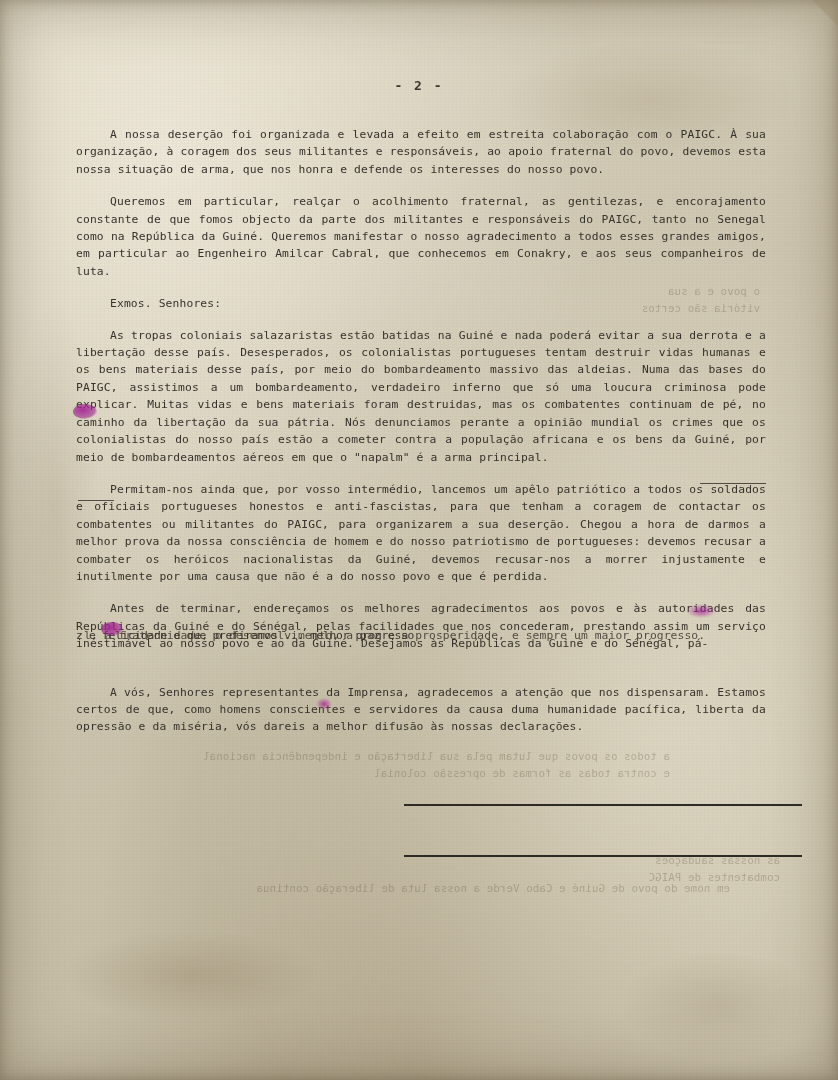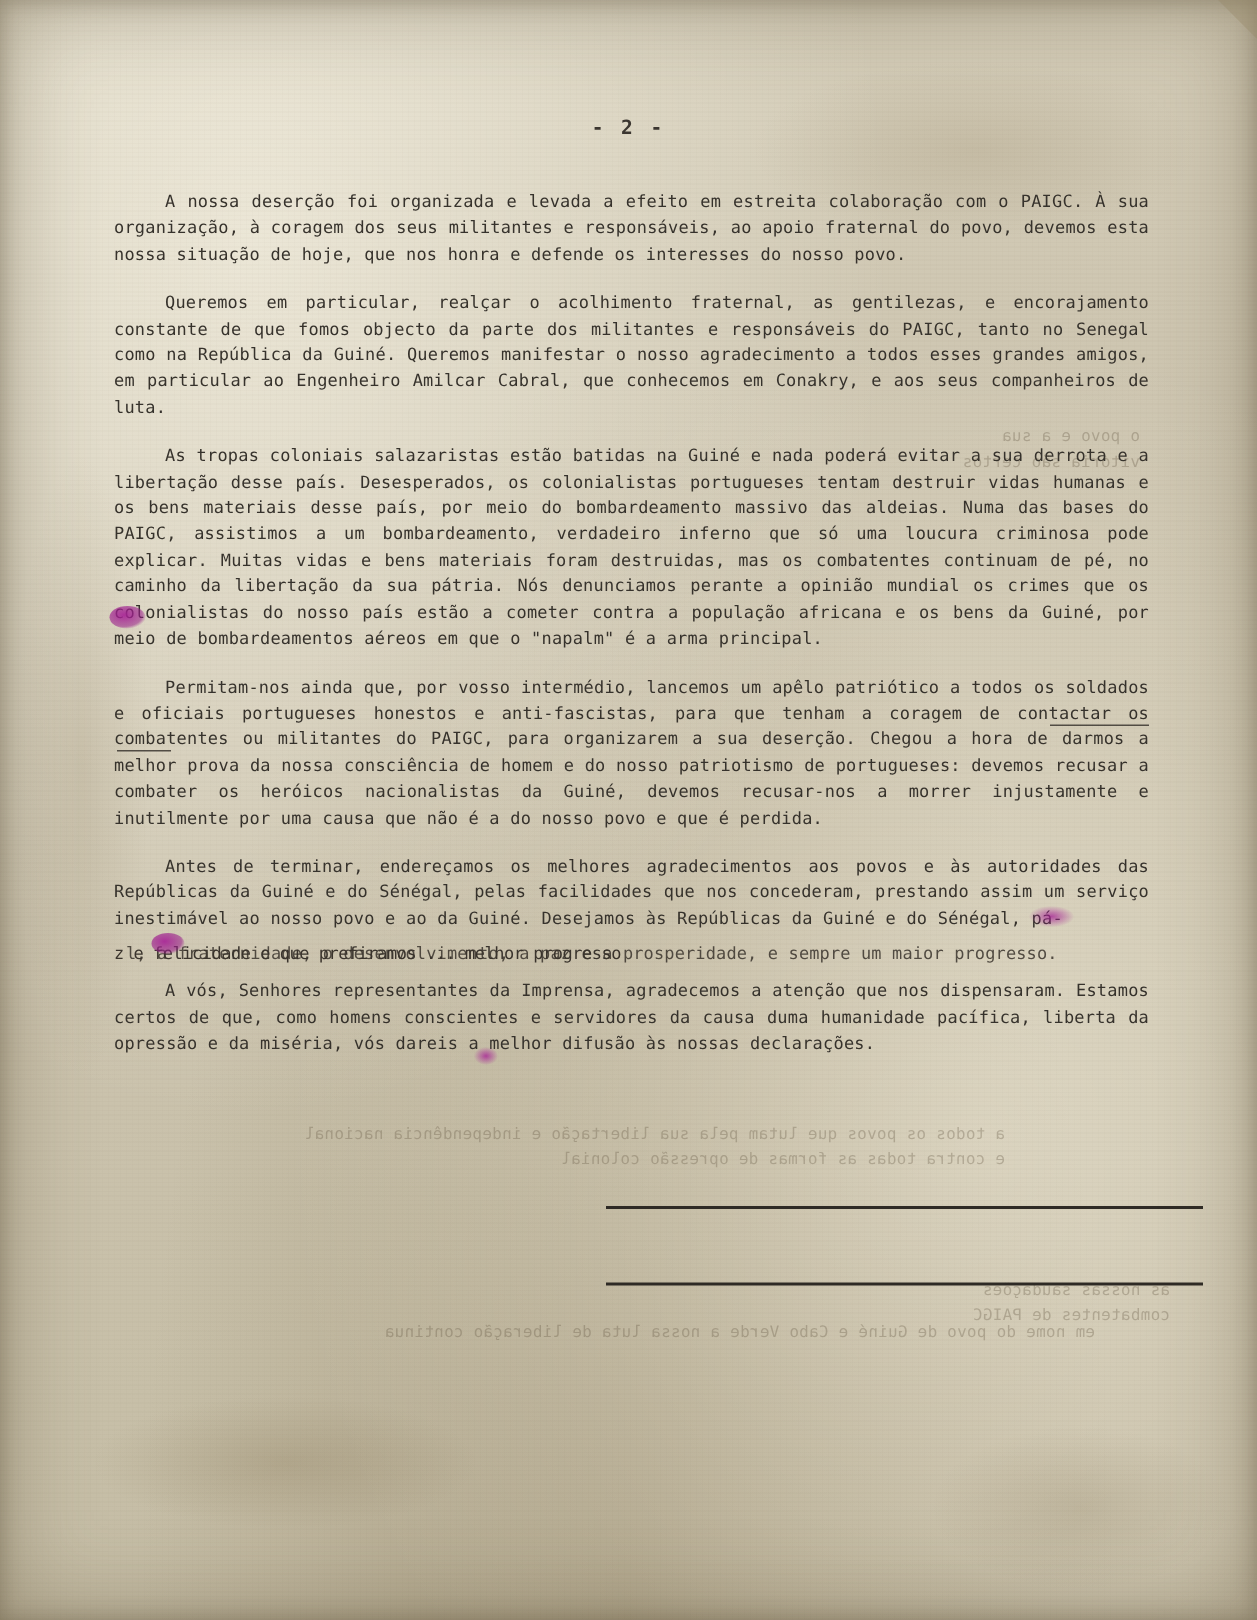--- a/index.html
+++ b/index.html
@@ -180,22 +180,23 @@
 
   <div class="bleed bleed-a">o povo e a sua
 vitória são certos</div>
   <div class="bleed bleed-b">a todos os povos que lutam pela sua libertação e independência nacional
 e contra todas as formas de opressão colonial</div>
   <div class="bleed bleed-c">as nossas saudações
 combatentes de PAIGC</div>
   <div class="bleed bleed-d">em nome do povo de Guiné e Cabo Verde a nossa luta de liberação continua</div>
 
   <div class="body-text">
-    <p class="para">A nossa deserção foi organizada e levada a efeito em estreita colaboração com o PAIGC. À sua organização, à coragem dos seus militantes e responsáveis, ao apoio fraternal do povo, devemos esta nossa situação de hoje, que nos honra e defende os interesses do nosso povo.</p>
+    <p class="para">A nossa deserção foi organizada e levada a efeito em estreita colaboração com o PAIGC. À sua organização, à coragem dos seus militantes e responsáveis, ao apoio fraternal do povo, devemos esta nossa situação de arma, que nos honra e defende os interesses do nosso povo.</p>
     <p class="para">Queremos em particular, realçar o acolhimento fraternal, as gentilezas, e encorajamento constante de que fomos objecto da parte dos militantes e responsáveis do PAIGC, tanto no Senegal como na República da Guiné. Queremos manifestar o nosso agradecimento a todos esses grandes amigos, em particular ao Engenheiro Amilcar Cabral, que conhecemos em Conakry, e aos seus companheiros de luta.</p>
+    <p class="para salut">Exmos. Senhores:</p>
     <p class="para">As tropas coloniais salazaristas estão batidas na Guiné e nada poderá evitar a sua derrota e a libertação desse país. Desesperados, os colonialistas portugueses tentam destruir vidas humanas e os bens materiais desse país, por meio do bombardeamento massivo das aldeias. Numa das bases do PAIGC, assistimos a um bombardeamento, verdadeiro inferno que só uma loucura criminosa pode explicar. Muitas vidas e bens materiais foram destruidas, mas os combatentes continuam de pé, no caminho da libertação da sua pátria. Nós denunciamos perante a opinião mundial os crimes que os colonialistas do nosso país estão a cometer contra a população africana e os bens da Guiné, por meio de bombardeamentos aéreos em que o "napalm" é a arma principal.</p>
     <p class="para">Permitam-nos ainda que, por vosso intermédio, lancemos um apêlo patriótico a todos os soldados e oficiais portugueses honestos e anti-fascistas, para que tenham a coragem de contactar os combatentes ou militantes do PAIGC, para organizarem a sua deserção. Chegou a hora de darmos a melhor prova da nossa consciência de homem e do nosso patriotismo de portugueses: devemos recusar a combater os heróicos nacionalistas da Guiné, devemos recusar-nos a morrer injustamente e inutilmente por uma causa que não é a do nosso povo e que é perdida.</p>
     <p class="para">Antes de terminar, endereçamos os melhores agradecimentos aos povos e às autoridades das Repúblicas da Guiné e do Sénégal, pelas facilidades que nos concederam, prestando assim um serviço inestimável ao nosso povo e ao da Guiné. Desejamos às Repúblicas da Guiné e do Sénégal, pá-</p>
     <p class="para" style="margin-top:31px">A vós, Senhores representantes da Imprensa, agradecemos a atenção que nos dispensaram. Estamos certos de que, como homens conscientes e servidores da causa duma humanidade pacífica, liberta da opressão e da miséria, vós dareis a melhor difusão às nossas declarações.</p>
   </div>
 
   <div class="overstrike">
     <span>z e felicidade e que prefiramos ... melhor progresso</span>
     <span class="layer2">l, a fraternidade, o desenvolvimento, a paz e a prosperidade, e sempre um maior progresso.</span>
   </div>

